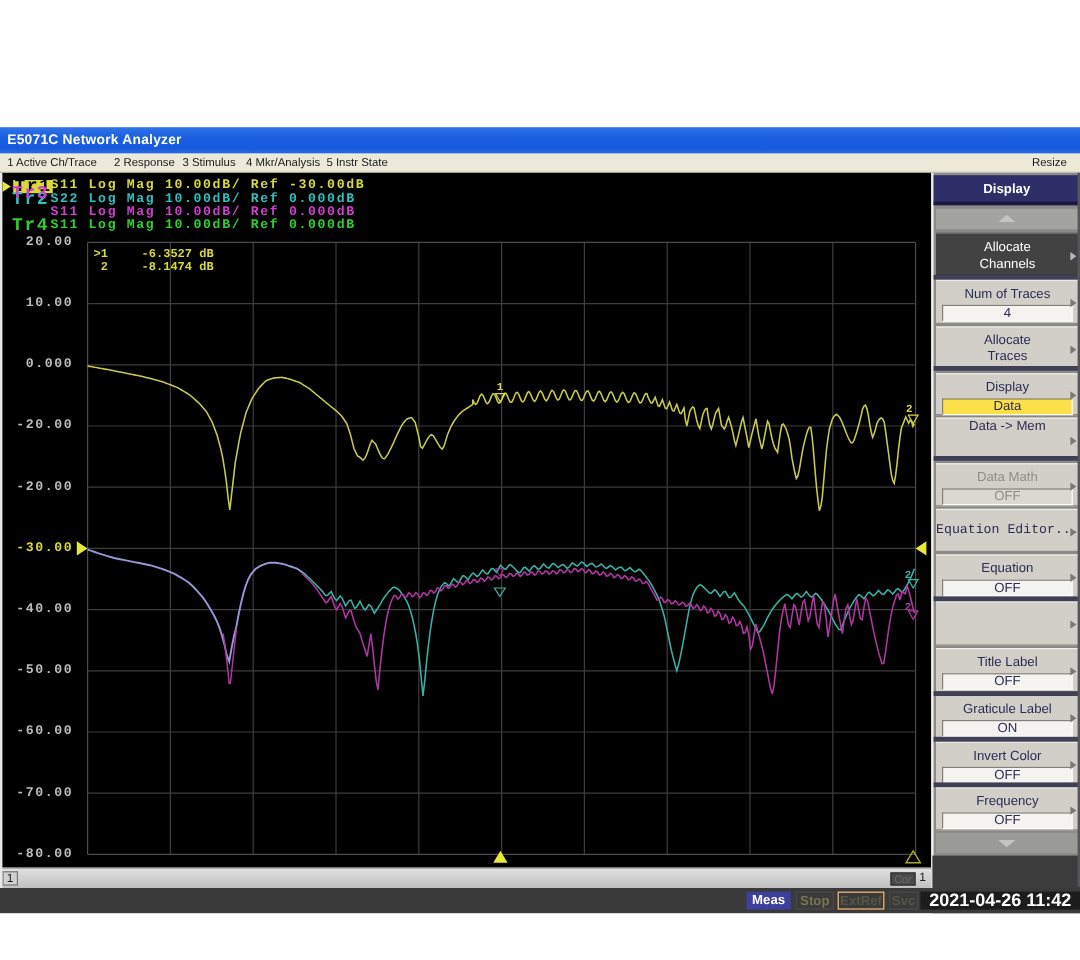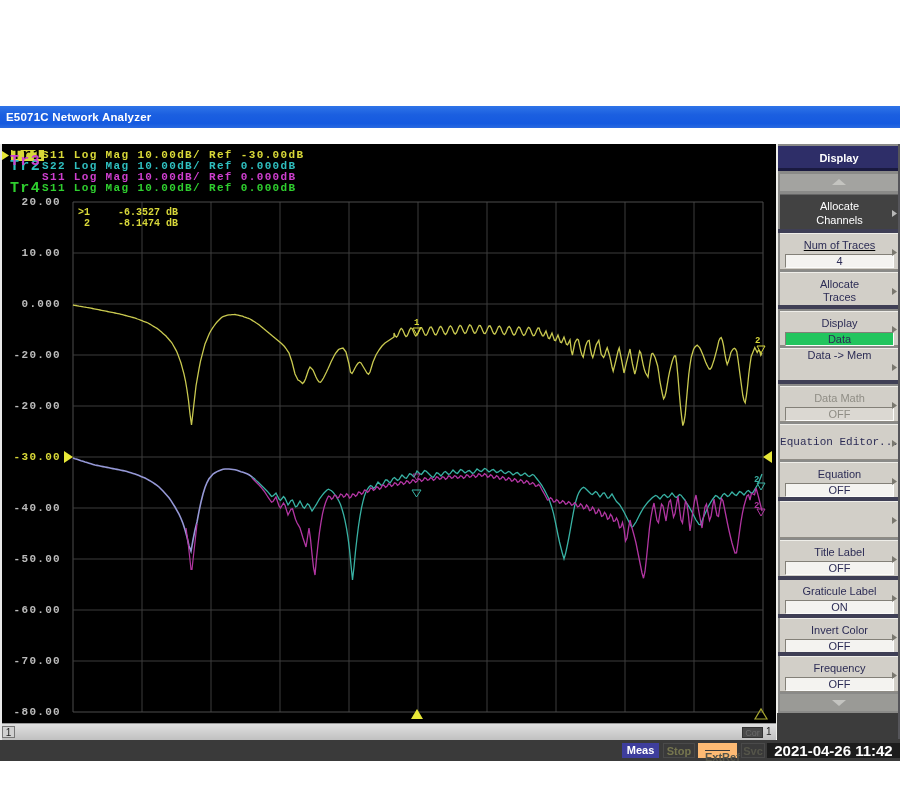--- a/index.html
+++ b/index.html
@@ -30,20 +30,28 @@
 .arrowstrip { position:absolute; left:2px; width:119px; height:17px; background:#a3a3a0; }
 #rpanelbot { position:absolute; left:777px; top:607px; width:123px; height:48px; background:#3c3c3c; }
 #chanbar { position:absolute; left:0; top:617px; width:776px; height:17px; background:linear-gradient(#e0e0e0,#c0c0c0); border-top:1px solid #999; }
 #statusbar { position:absolute; left:0; top:634px; width:900px; height:21px; background:#3a3a3a; }
 .sb { position:absolute; top:3px; height:15px; font-size:11px; font-weight:bold; line-height:15px; text-align:center; }
 svg { position:absolute; left:0; top:0; }
 </style></head>
 <body>
 <div id="app">
 <div id="titlebar">E5071C Network Analyzer</div>
+<div id="menubar">
+ <span style="left:6px">1 Active Ch/Trace</span>
+ <span style="left:95px">2 Response</span>
+ <span style="left:152px">3 Stimulus</span>
+ <span style="left:205px">4 Mkr/Analysis</span>
+ <span style="left:272px">5 Instr State</span>
+ <span style="left:860px">Resize</span>
+</div>
 <div id="leftedge" style="position:absolute;left:0;top:38px;width:2px;height:596px;background:#e8e8e8;z-index:5;"></div>
 <div id="screen">
  <svg width="776" height="579" viewBox="0 122 776 579">
   <defs>
           <filter id="tb" x="-5%" y="-5%" width="110%" height="110%">
             <feGaussianBlur stdDeviation="0.4"></feGaussianBlur>
           </filter>
         </defs>
   <line x1="73" y1="180" x2="73" y2="690" stroke="#4c4c4c" stroke-width="1"></line>
 <line x1="142" y1="180" x2="142" y2="690" stroke="#3d3d3d" stroke-width="1"></line>
@@ -130,36 +138,36 @@
         <svg width="119" height="17">
           <polygon points="52,11 66,11 59,5" fill="#c4c4c0"></polygon>
         </svg>
       </div>
  <div class="sk" style="top:50px;height:37px;background:#424242;border-top:1px solid #666;border-bottom:2px solid #1a1a3a;">
         <div class="lbl" style="color:#fff;padding-top:4px;line-height:14px;">Allocate<br>Channels</div>
         <svg width="7" height="9" style="position:absolute;left:auto;right:1px;top:14px">
           <polygon points="1,1 6,4.5 1,8" fill="#b8b8b8"></polygon>
         </svg>
       </div>
-<div class="sk" style="top:89px;height:37px;text-decoration:underline;">
+<div class="sk" style="top:89px;height:37px;">
         <div class="lbl" style="color:#2c2c55;padding-top:5px;line-height:13px;">Num of Traces</div>
         <div class="box" style="top:20px;background:#f4f3f0;color:#2c2c55;">4</div>
         <svg width="7" height="9" style="position:absolute;left:auto;right:1px;top:14px">
           <polygon points="1,1 6,4.5 1,8" fill="#7a786f"></polygon>
         </svg>
       </div>
 <div class="sk" style="top:128px;height:37px;">
         <div class="lbl" style="color:#2c2c55;padding-top:5px;line-height:13px;">Allocate<br>Traces</div>
         <svg width="7" height="9" style="position:absolute;left:auto;right:1px;top:14px">
           <polygon points="1,1 6,4.5 1,8" fill="#7a786f"></polygon>
         </svg>
       </div>
 <div class="sk" style="top:167px;height:35px;">
         <div class="lbl" style="color:#2c2c55;padding-top:5px;line-height:13px;">Display</div>
-        <div class="box" style="top:20px;background:#22c55e;color:#2c2c55;">Data</div>
+        <div class="box" style="top:20px;background:#fde047;color:#2c2c55;">Data</div>
         <svg width="7" height="9" style="position:absolute;left:auto;right:1px;top:13px">
           <polygon points="1,1 6,4.5 1,8" fill="#7a786f"></polygon>
         </svg>
       </div>
 <div class="sk" style="top:204px;height:36px;">
         <div class="lbl" style="color:#2c2c55;line-height:13px;">Data -&gt; Mem</div>
         <svg width="7" height="9" style="position:absolute;left:auto;right:1px;top:14px">
           <polygon points="1,1 6,4.5 1,8" fill="#7a786f"></polygon>
         </svg>
       </div>
@@ -225,17 +233,17 @@
     </div>
 <div id="rpanelbot"></div>
 <div id="chanbar">
   <div style="position:absolute;left:2px;top:2px;width:13px;height:12px;background:#d0d0d0;border:1px solid #777;font-size:10px;line-height:11px;text-align:center;color:#222;">1</div>
   <div style="position:absolute;left:742px;top:3px;width:21px;height:11px;background:#4a4a4a;border:1px solid #333;font-size:9px;line-height:10px;text-align:center;color:#6a6a6a;">Cor</div>
   <div style="position:absolute;left:766px;top:2px;font-size:10px;color:#222;">1</div>
 </div>
 <div id="statusbar">
   <div class="sb" style="left:622px;width:37px;background:#3e3e9d;color:#fff;">Meas</div>
   <div class="sb" style="left:663px;width:32px;color:#76764f;border:1px solid #4a4a4a;">Stop</div>
-  <div class="sb" style="left:698px;width:39px;color:#55554a;border:7px solid #fdba74;">ExtRef</div>
+  <div class="sb" style="left:698px;width:39px;color:#55554a;border:1px solid #fdba74;">ExtRef</div>
   <div class="sb" style="left:741px;width:24px;color:#55554a;border:1px solid #4a4a4a;">Svc</div>
   <div class="sb" style="left:767px;width:133px;background:#1c1c1c;color:#fff;font-size:15px;">2021-04-26 11:42</div>
 </div>
 </div>
 
 </body></html>

